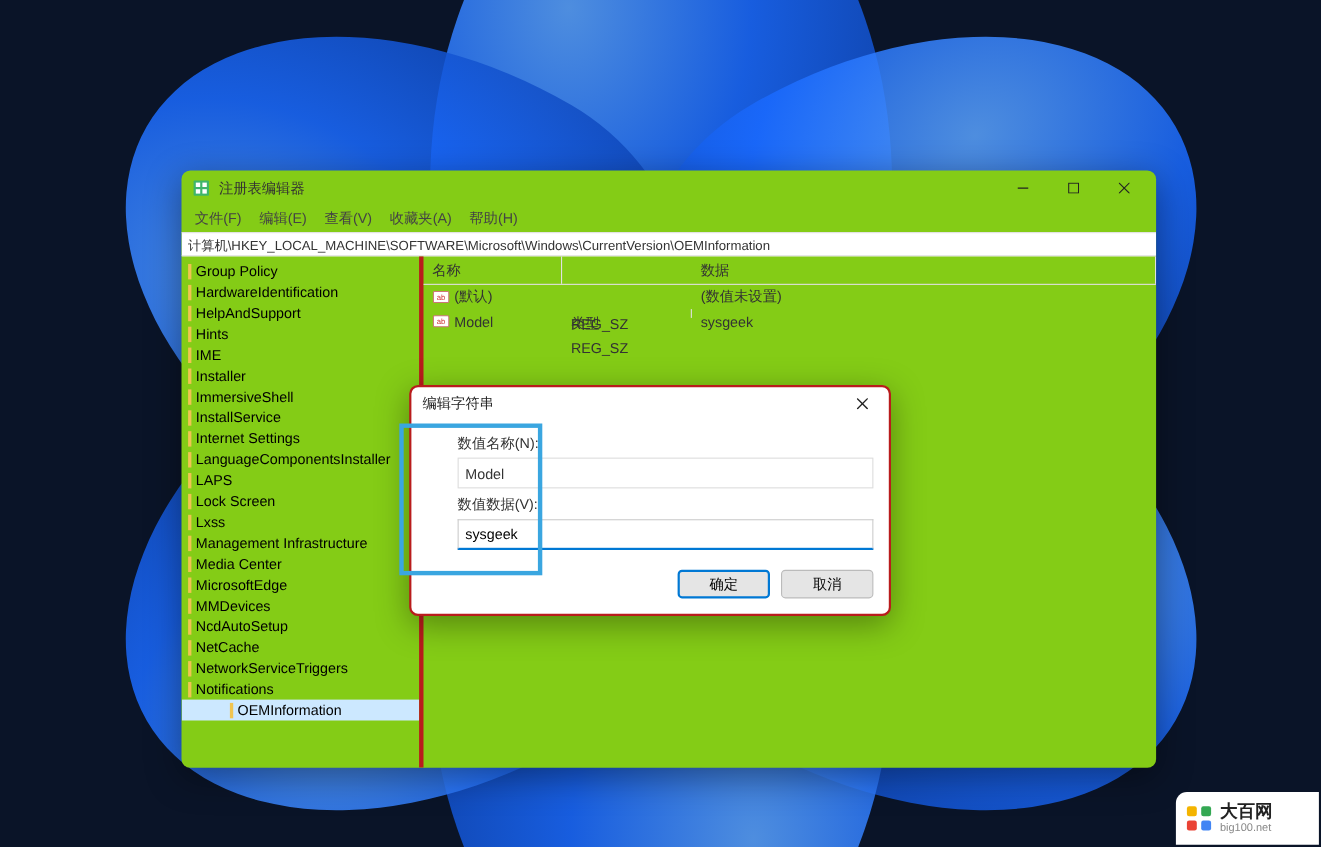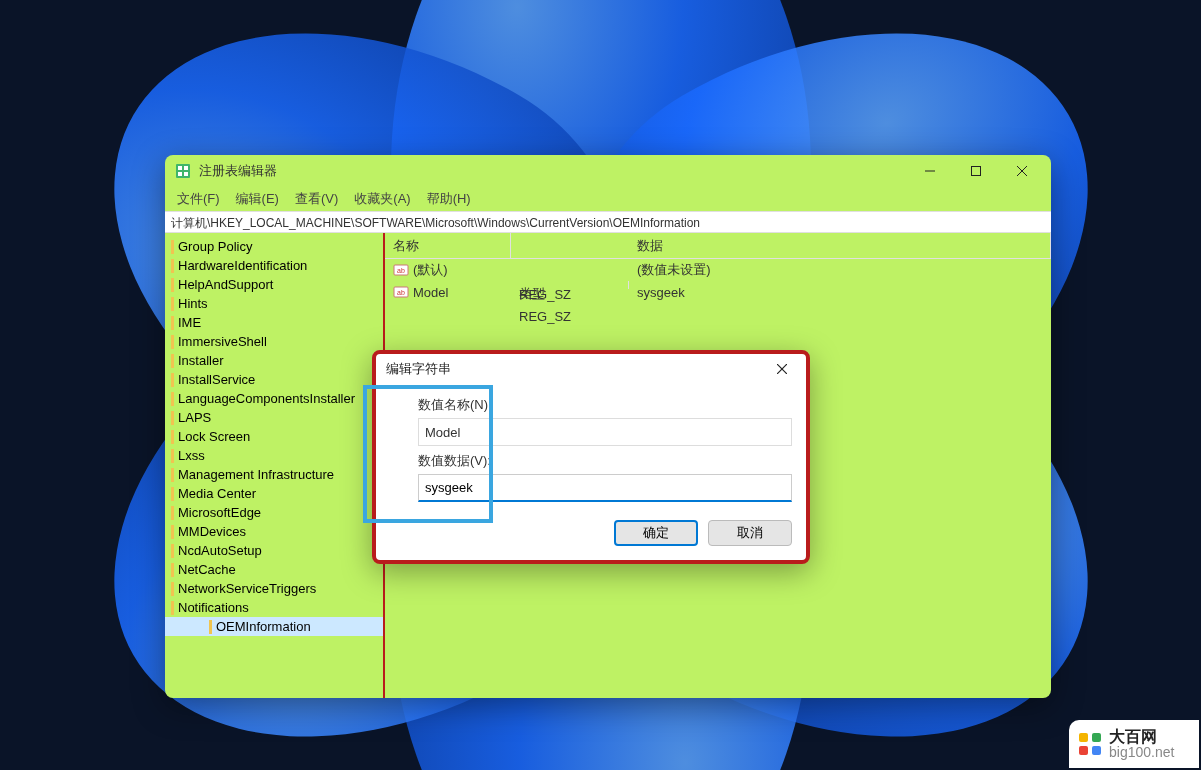--- a/index.html
+++ b/index.html
@@ -10,71 +10,71 @@
   .bloom { position: absolute; left: 50%; top: 50%; transform: translate(-50%, -50%); width: 900px; height: 900px; }
   .petal { position: absolute; left: 50%; top: 50%; width: 420px; height: 540px; border-radius: 50% 50% 50% 50% / 60% 60% 40% 40%; background: radial-gradient(ellipse at 30% 30%, #5aa3ff 0%, #1a6aff 40%, #0a3a9f 100%); transform-origin: 50% 100%; opacity: 0.85; }
   .p1 { transform: translate(-50%, -100%) rotate(0deg); }
   .p2 { transform: translate(-50%, -100%) rotate(60deg); }
   .p3 { transform: translate(-50%, -100%) rotate(120deg); }
   .p4 { transform: translate(-50%, -100%) rotate(180deg); }
   .p5 { transform: translate(-50%, -100%) rotate(240deg); }
   .p6 { transform: translate(-50%, -100%) rotate(300deg); }
   
   
-  .regedit-window { position: absolute; left: 165px; top: 155px; width: 886px; height: 543px; background: #bef264; border-radius: 8px; box-shadow: 0 8px 32px rgba(0,0,0,0.4); display: flex; flex-direction: column; overflow: hidden; }
+  .regedit-window { position: absolute; left: 165px; top: 155px; width: 886px; height: 543px; background: #84cc16; border-radius: 8px; box-shadow: 0 8px 32px rgba(0,0,0,0.4); display: flex; flex-direction: column; overflow: hidden; }
   .titlebar { height: 32px; display: flex; align-items: center; padding: 0 6px 0 10px; font-size: 13px; color: #333; }
   .titlebar .app-icon { width: 16px; height: 16px; margin-right: 8px; display: inline-flex; }
   .titlebar .title { flex: 0 0 auto; }
   .titlebar .spacer { flex: 1; }
   .win-btn { width: 46px; height: 32px; display: flex; align-items: center; justify-content: center; color: #222; font-size: 10px; }
   
   .menubar { height: 24px; display: flex; align-items: center; padding: 0 4px; font-size: 13px; color: #444; border-bottom: 0; }
   .menubar .menu-item { padding: 2px 8px; }
   
   .addressbar { height: 22px; background: #fff; border-top: 1px solid #e0e0e0; border-bottom: 1px solid #e0e0e0; font-size: 12px; color: #333; padding: 3px 6px; white-space: nowrap; overflow: hidden; }
   
   .content { flex: 1; display: flex; overflow: hidden; }
-  .tree { width: 220px; border-right: 2px solid #b91c1c; overflow-y: auto; font-size: 13px; padding: 4px 0; }
+  .tree { width: 220px; border-right: 4px solid #b91c1c; overflow-y: auto; font-size: 13px; padding: 4px 0; }
   .tree-item { padding: 2px 6px; display: flex; align-items: center; white-space: nowrap; cursor: default; }
   .tree-item .bar { width: 3px; height: 14px; background: #f0c450; margin-right: 4px; flex-shrink: 0; }
   .tree-item.selected { background: #cce8ff; padding-left: 44px; }
   
   .values { flex: 1; display: flex; flex-direction: column; }
   .values-header { display: flex; height: 26px; border-bottom: 1px solid #e0e0e0; font-size: 13px; color: #333; }
   .values-header .col { padding: 4px 8px; border-right: 1px solid #e0e0e0; }
   .col-name { width: 126px; }
   .col-type { width: 118px; margin-top: 48px; }
   .col-data { flex: 1; }
   .values-row { display: flex; height: 22px; align-items: center; font-size: 13px; color: #333; }
   .values-row .col { padding: 19px 8px; display: flex; align-items: center; }
   .val-icon { width: 16px; height: 16px; margin-right: 4px; display: inline-flex; align-items: center; justify-content: center; flex-shrink: 0; }
   
   
-  .dialog { position: absolute; left: 372px; top: 350px; width: 438px; background: #fff; border: 4px solid #b91c1c; border-radius: 8px; box-shadow: 0 8px 30px rgba(0,0,0,0.35); font-size: 13px; }
+  .dialog { position: absolute; left: 372px; top: 350px; width: 438px; background: #fff; border: 2px solid #b91c1c; border-radius: 8px; box-shadow: 0 8px 30px rgba(0,0,0,0.35); font-size: 13px; }
   .dialog-title { height: 30px; display: flex; align-items: center; padding: 0 10px; font-size: 13px; color: #222; }
   .dialog-title .spacer { flex: 1; }
   .dialog-close { width: 28px; height: 28px; display: flex; align-items: center; justify-content: center; font-size: 13px; color: #222; }
   .dialog-body { padding: 6px 14px 14px 14px; margin-left: 28px; }
   .field-label { font-size: 13px; color: #333; margin: 6px 0 4px 0; }
   .field-input { width: 100%; height: 28px; border: 1px solid #ccc; padding: 3px 6px; font-size: 13px; background: #fff; }
   .field-input.ro { border: 1px solid #ddd; color: #333; }
   .field-input.active { border-bottom: 2px solid #0078d4; }
   .dialog-buttons { display: flex; justify-content: flex-end; gap: 10px; margin-top: 18px; }
   .dlg-btn { width: 84px; height: 26px; border: 1px solid #bbb; background: #e5e5e5; border-radius: 4px; font-size: 13px; display: flex; align-items: center; justify-content: center; }
   .dlg-btn.primary { border: 2px solid #0078d4; }
   
   
   .highlight { position: absolute; left: 363px; top: 385px; width: 130px; height: 138px; border: 4px solid #3aa6e0; pointer-events: none; z-index: 10; }
   
   
   .watermark { position: absolute; right: 2px; bottom: 2px; width: 130px; height: 48px; background: #fff; border-radius: 10px 0 0 0; display: flex; align-items: center; padding: 4px 8px; gap: 6px; }
   .wm-logo { width: 26px; height: 26px; }
   .wm-text { display: flex; flex-direction: column; line-height: 1.1; }
   .wm-big { font-size: 16px; font-weight: bold; color: #222; }
-  .wm-small { font-size: 14px; color: #888; }
+  .wm-small { font-size: 10px; color: #888; }
 </style>
 </head>
 <body>
 
 <div class="wallpaper">
   <div class="bloom">
     <div class="petal p1"></div>
       <div class="petal p2"></div>
       <div class="petal p3"></div>
     <div class="petal p4"></div>
@@ -141,29 +141,33 @@
         <div class="tree-item">
           <span class="bar"></span>
           <span>Hints</span>
         </div>
         <div class="tree-item">
           <span class="bar"></span>
           <span>IME</span>
         </div>
         <div class="tree-item">
           <span class="bar"></span>
+          <span>Installer</span>
+        </div>
+        <div class="tree-item">
+          <span class="bar"></span>
           <span>ImmersiveShell</span>
         </div>
         <div class="tree-item">
           <span class="bar"></span>
-          <span>Installer</span>
-        </div>
-        <div class="tree-item">
-          <span class="bar"></span>
           <span>InstallService</span>
+        </div>
+        <div class="tree-item">
+          <span class="bar"></span>
+          <span>Internet Settings</span>
         </div>
         <div class="tree-item">
           <span class="bar"></span>
           <span>LanguageComponentsInstaller</span>
         </div>
         <div class="tree-item">
           <span class="bar"></span>
           <span>LAPS</span>
         </div>
         <div class="tree-item">

